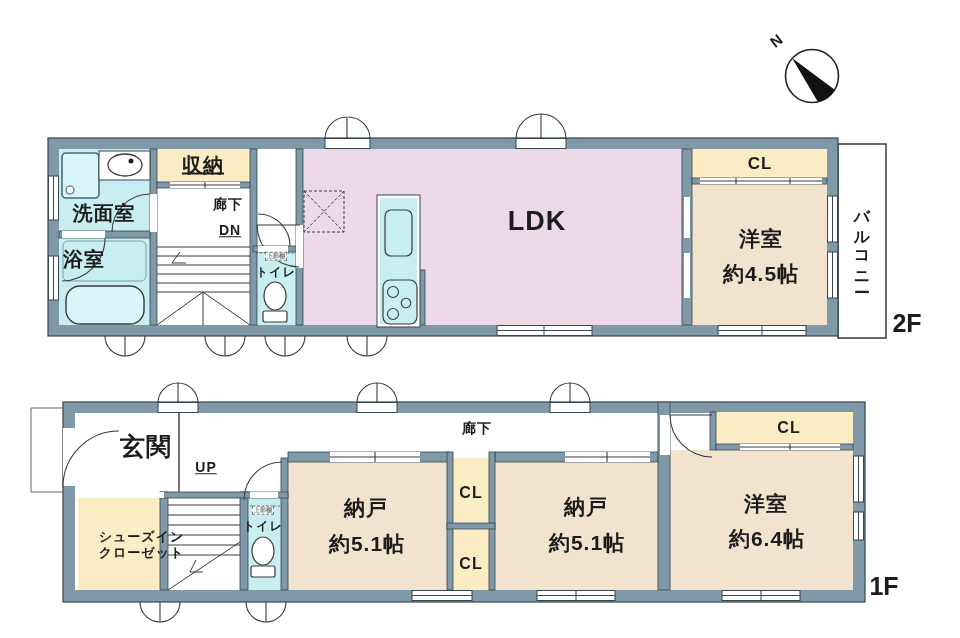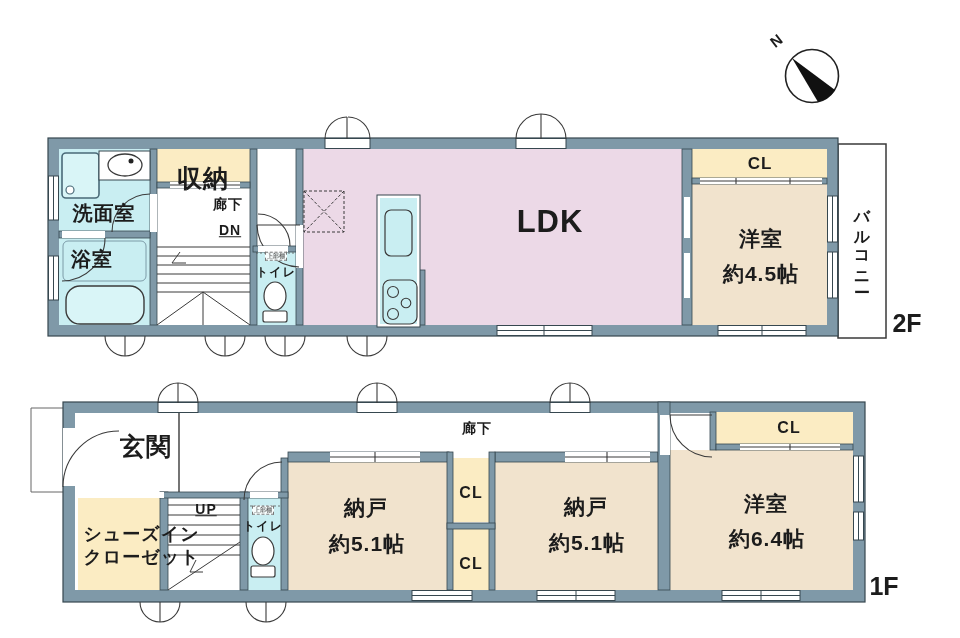--- a/index.html
+++ b/index.html
@@ -281,36 +281,36 @@
 
   <g>
     <circle cx="812" cy="76" r="26.5" fill="#ffffff" stroke="#222" stroke-width="1.6"></circle>
     <path d="M792,58 L835,90 A26.5,26.5 0 0 1 818,102 Z" fill="#111"></path>
   </g>
 </svg>
 
 <div class="lbl north" style="left:777px;top:41px;font-size:15px;">N</div>
 
 <div class="lbl" style="left:104px;top:213px;font-size:20px;">洗面室</div>
-<div class="lbl" style="left:92px;top:259px;font-size:20px;text-align:center;">浴室</div>
-<div class="lbl" style="left:203px;top:179px;font-size:25px;">収納</div>
+<div class="lbl" style="left:84px;top:259px;font-size:20px;text-align:center;">浴室</div>
+<div class="lbl" style="left:203px;top:165px;font-size:20px;text-decoration:underline;">収納</div>
 <div class="lbl" style="left:228px;top:205px;font-size:14px;">廊下</div>
 <div class="lbl light" style="left:230px;top:231px;font-size:14px;">DN</div>
 <div class="lbl tiny" style="left:276px;top:256px;">上部棚</div>
 <div class="lbl" style="left:276px;top:272px;font-size:12px;">トイレ</div>
-<div class="lbl" style="left:537px;top:222px;font-size:31px;margin-left:13px;">LDK</div>
+<div class="lbl" style="left:537px;top:222px;font-size:27px;">LDK</div>
 <div class="lbl" style="left:760px;top:164px;font-size:17px;">CL</div>
 <div class="lbl" style="left:761px;top:239px;font-size:21px;">洋室</div>
 <div class="lbl" style="left:761px;top:274px;font-size:21px;text-align:center;">約4.5帖</div>
 <div class="lbl vert" style="left:862px;top:242px;font-size:16px;">バルコニー</div>
 <div class="lbl floorTag" style="left:907px;top:324px;font-size:25px;text-align:right;">2F</div>
 
 <div class="lbl" style="left:146px;top:449px;font-size:25px;font-family:Liberation Mono, monospace;">玄関</div>
-<div class="lbl light" style="left:206px;top:510px;font-size:14px;">UP</div>
-<div class="lbl" style="left:119px;top:545px;font-size:18px;padding-left:45px;">
+<div class="lbl light" style="left:206px;top:468px;font-size:14px;">UP</div>
+<div class="lbl" style="left:119px;top:545px;font-size:13px;padding-left:45px;">
   <span>シューズイン</span><br>
   <span>クローゼット</span>
 </div>
 <div class="lbl tiny" style="left:263px;top:510px;">上部棚</div>
 <div class="lbl" style="left:263px;top:526px;font-size:12px;">トイレ</div>
 <div class="lbl" style="left:477px;top:429px;font-size:14px;">廊下</div>
 <div class="lbl" style="left:366px;top:508px;font-size:21px;">納戸</div>
 <div class="lbl" style="left:367px;top:544px;font-size:21px;">約5.1帖</div>
 <div class="lbl" style="left:471px;top:493px;font-size:16px;">CL</div>
 <div class="lbl" style="left:471px;top:564px;font-size:16px;">CL</div>

